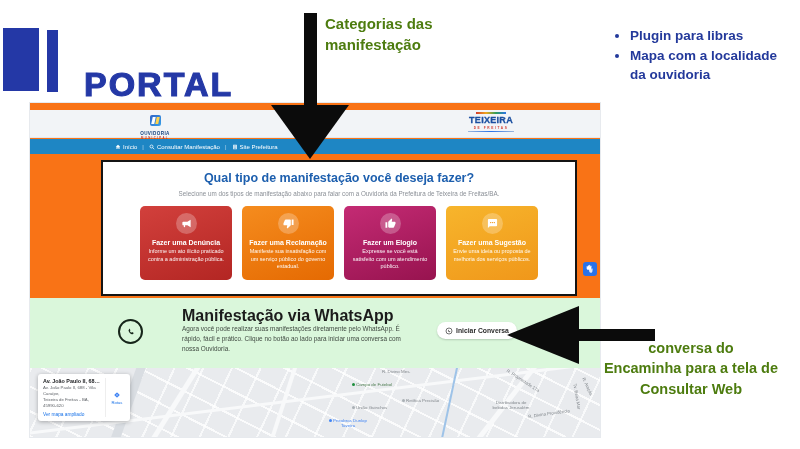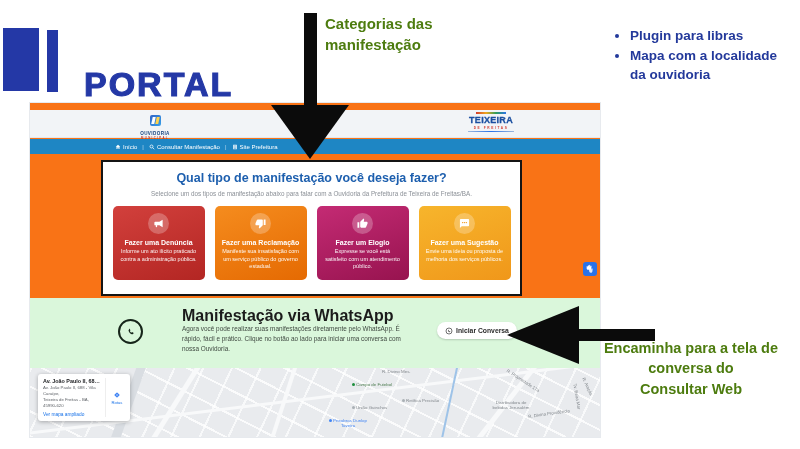--- a/index.html
+++ b/index.html
@@ -43,21 +43,21 @@
   .tx-l2{font-size:3.2px;font-weight:700;color:#d23b2f;letter-spacing:1.6px;margin-top:.5px;}
   .tx-line{height:1px;width:46px;margin:1px auto 0;background:linear-gradient(90deg,#9db8dd,#2a72e8,#9db8dd);}
 
   .nav{position:absolute;left:0;top:36px;width:570px;height:15px;background:#1e86c4;
        display:flex;align-items:center;padding-left:85px;box-sizing:border-box;
        color:#fff;font-size:6px;}
   .nav-item{display:flex;align-items:center;gap:2px;cursor:pointer;}
   .nav-sep{margin:0 5px;color:rgba(255,255,255,.65);}
   .nav svg{display:block;}
 
-  .hl-box{position:absolute;left:71px;top:57px;width:421px;height:136px;border:2.5px solid #141414;
+  .hl-box{position:absolute;left:71px;top:57px;width:476px;height:136px;border:2.5px solid #141414;
           background:#fff;box-sizing:border-box;}
   .q-title{margin-top:9px;text-align:center;font-size:12.5px;font-weight:700;color:#1d5fae;}
   .q-sub{margin-top:5px;text-align:center;font-size:6.3px;color:#8a8f96;}
   .cards{display:flex;justify-content:center;gap:10px;margin-top:9px;}
   .card{width:92px;height:74px;border-radius:5px;color:#fff;text-align:center;
         padding-top:7px;box-sizing:border-box;cursor:pointer;}
   .card .c-ic{width:21px;height:21px;border-radius:50%;background:rgba(255,255,255,.25);
               margin:0 auto;display:flex;align-items:center;justify-content:center;}
   .card .c-title{font-size:7px;font-weight:700;margin-top:5px;}
   .card .c-desc{font-size:5.5px;line-height:1.4;color:rgba(255,255,255,.95);padding:2px 7px 0;}
@@ -294,18 +294,18 @@
       </div>
     </div>
   </div>
 
   <svg class="arrow-svg" style="left:505px;top:300px;" width="150" height="70" viewBox="0 0 150 70">
     <polygon points="2,35 74,6 74,64" fill="#0b0b0b"></polygon>
     <rect x="72" y="29" width="78" height="12" fill="#0b0b0b"></rect>
   </svg>
 
   <div class="ann ann-right">
+    <div>conversa do</div>
     <div>Encaminha para a tela de</div>
-    <div>conversa do</div>
     <div>Consultar Web</div>
   </div>
 
 </div>
 
 </body></html>

